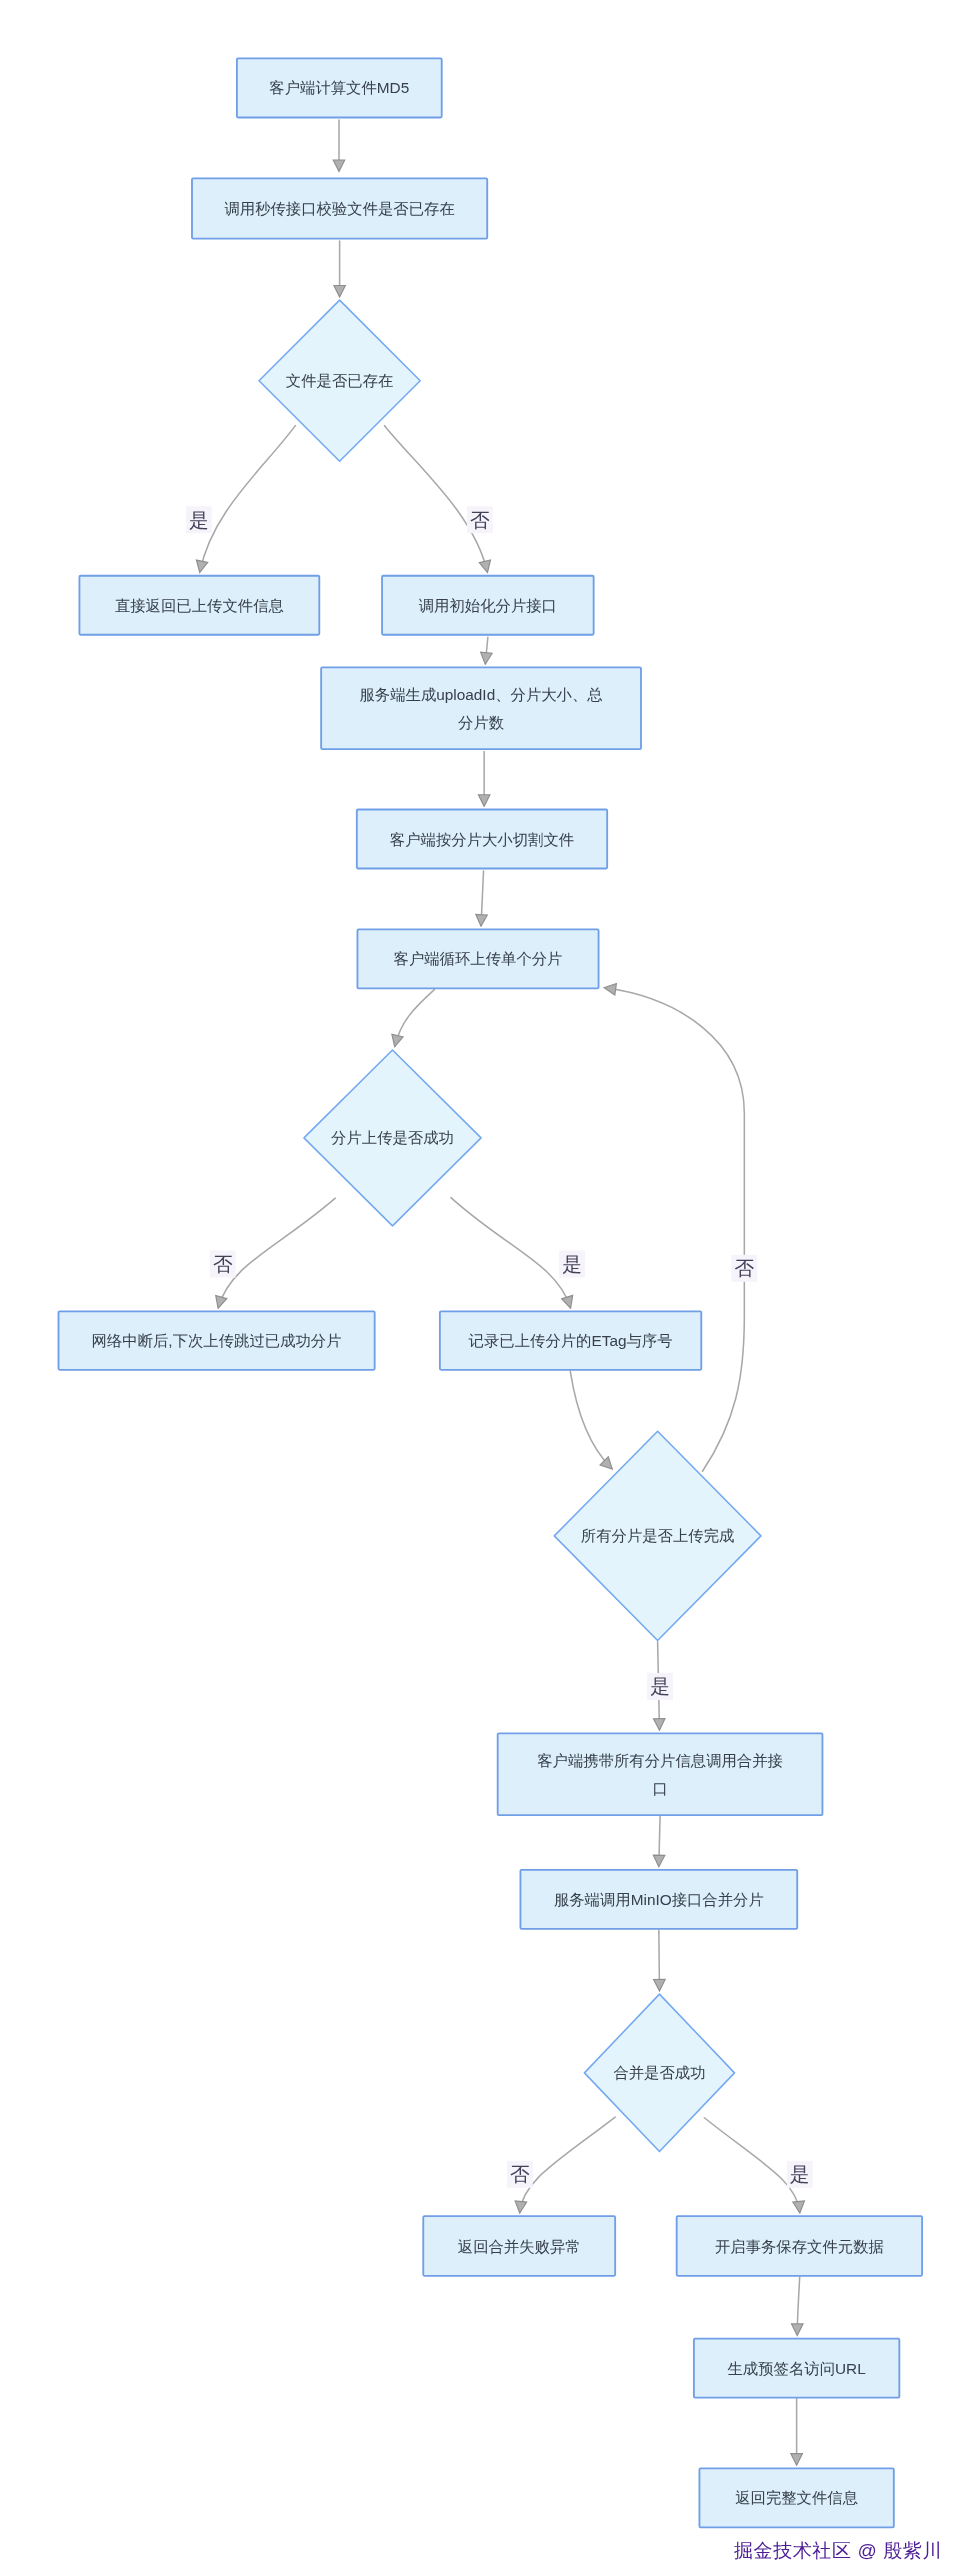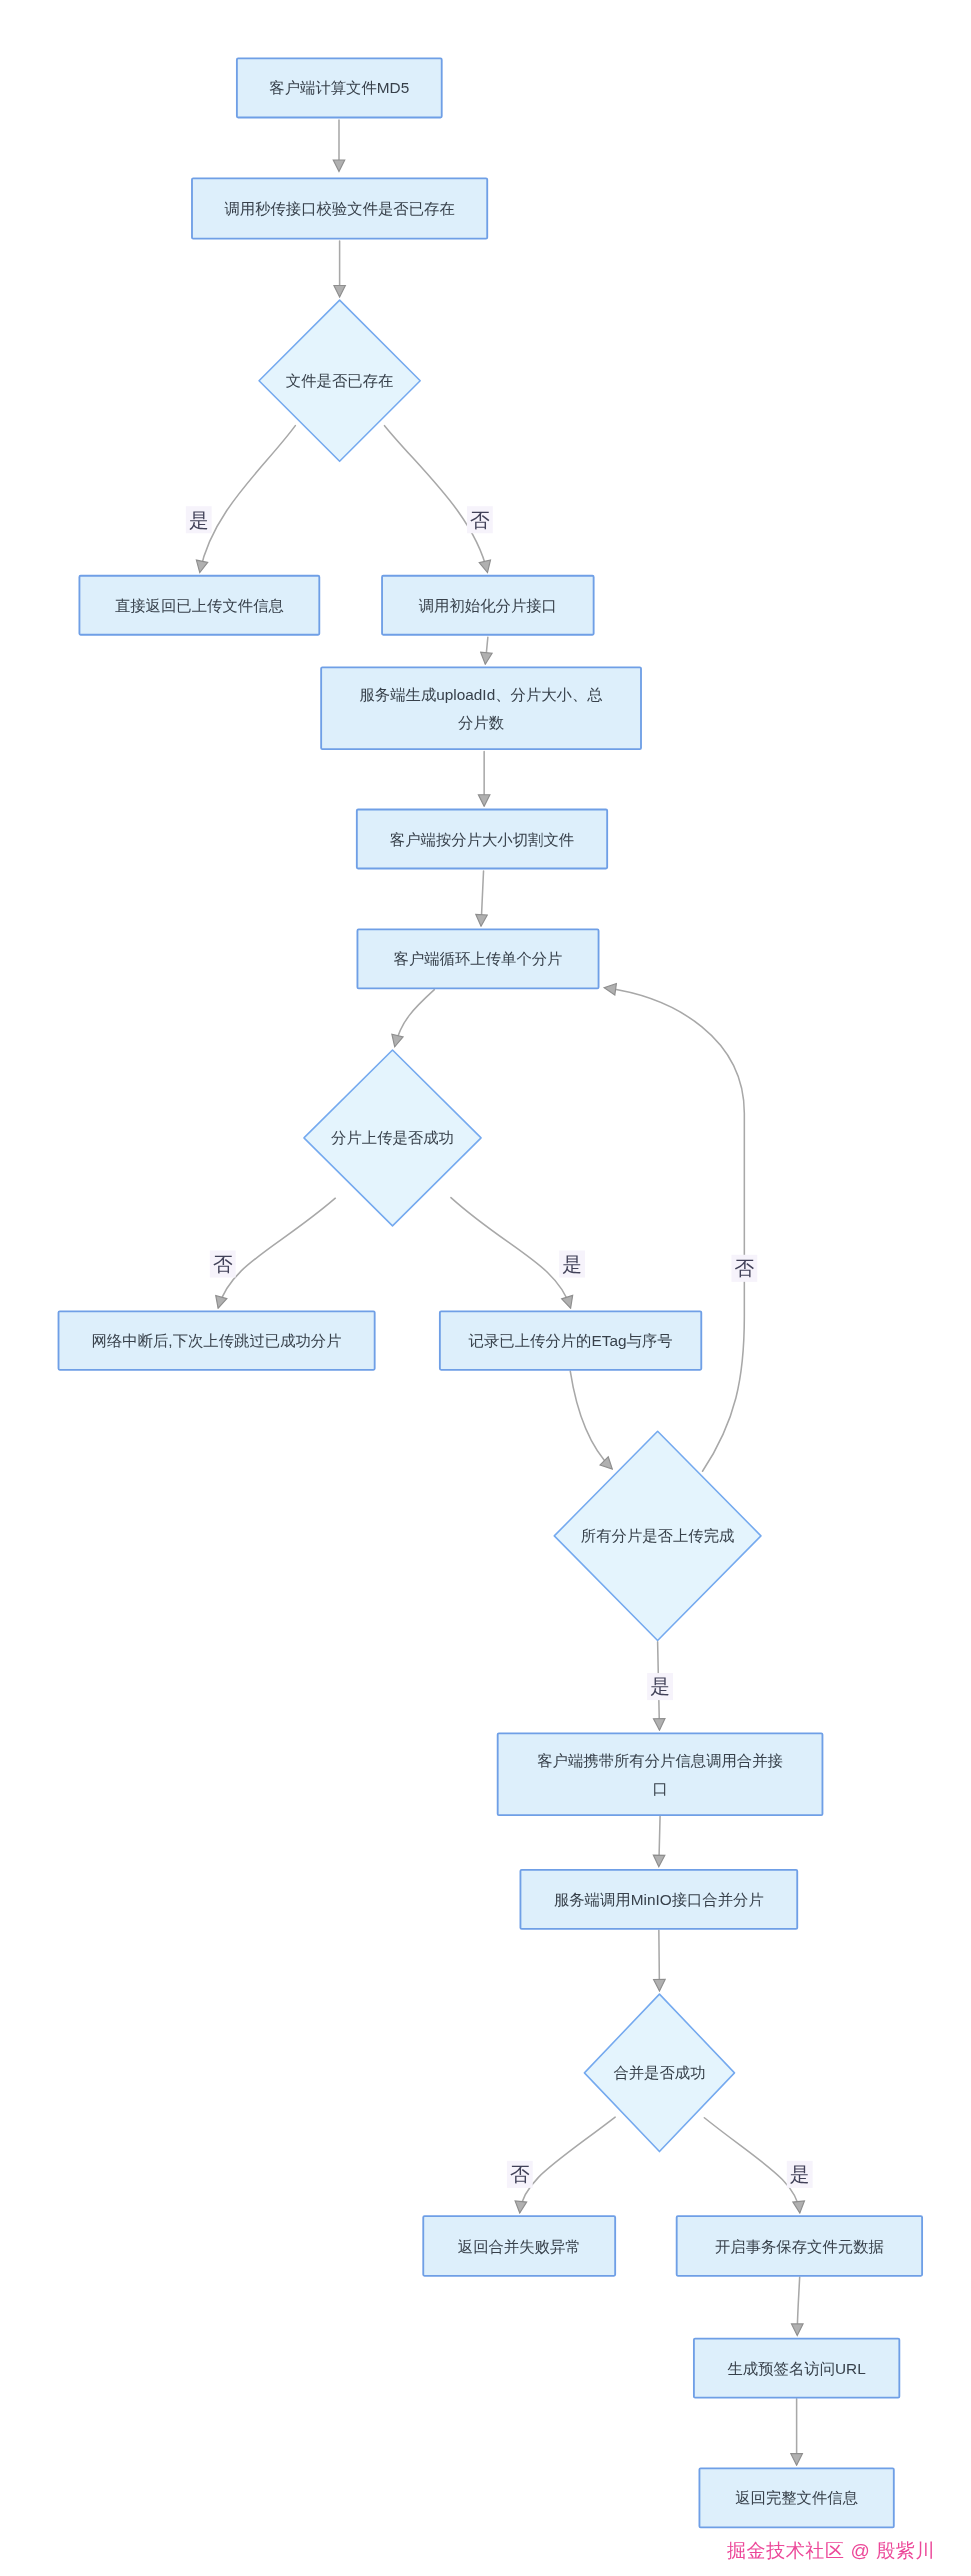--- a/index.html
+++ b/index.html
@@ -2,23 +2,23 @@
 <html style="font-size:9.8px"><head>
 <meta charset="utf-8">
 <style>
   html,body{margin:0;padding:0;background:#ffffff;}
   body{width:972px;height:2576px;font-family:"Liberation Sans","DejaVu Sans",sans-serif;}
   .canvas{position:relative;width:972px;height:2576px;background:#ffffff;overflow:hidden;}
   #flow-svg{position:absolute;left:0;top:0;}
   .credit{
     position:absolute;
     top:2538px;
-    right:37px;
+    right:30px;
     font-size:19px;
-    color:#ec4899;
+    color:#4c1d95;
     letter-spacing:0.6px;
     text-shadow:0.6px 0.6px 0.6px rgba(255,255,255,.95),-0.6px -0.6px 0.6px rgba(255,255,255,.95);
     white-space:nowrap;
   }
   .node-text{font-size:25px;}
   .edge-label-text{font-size:32px;}
 </style>
 </head>
 <body>
 

